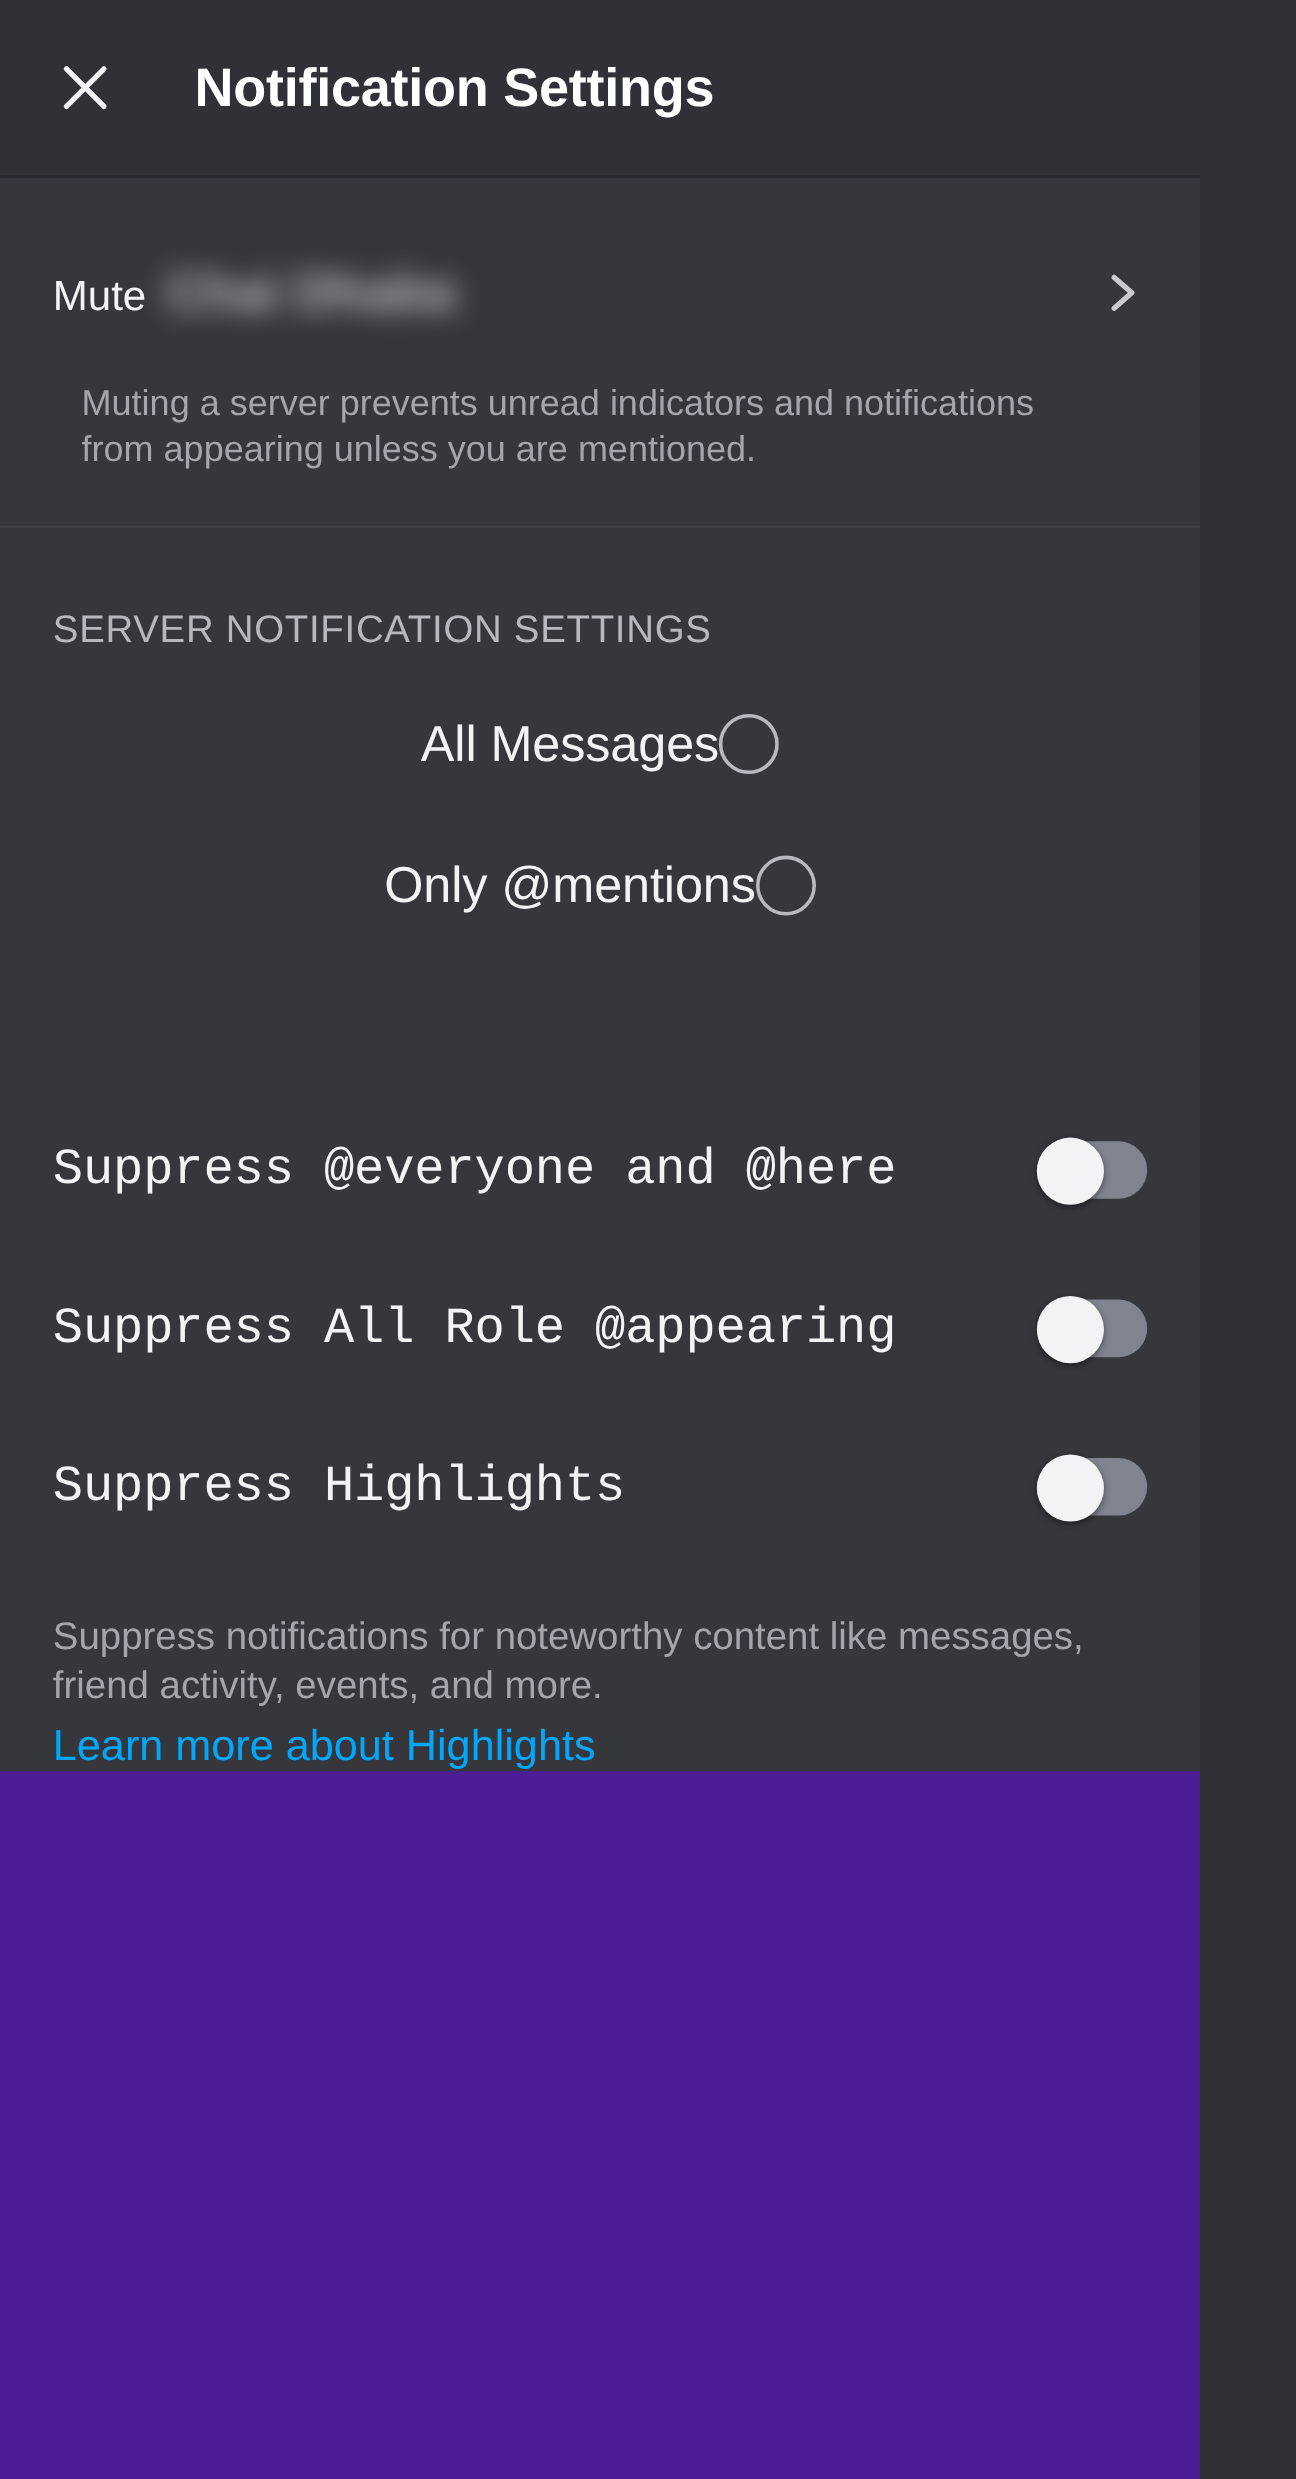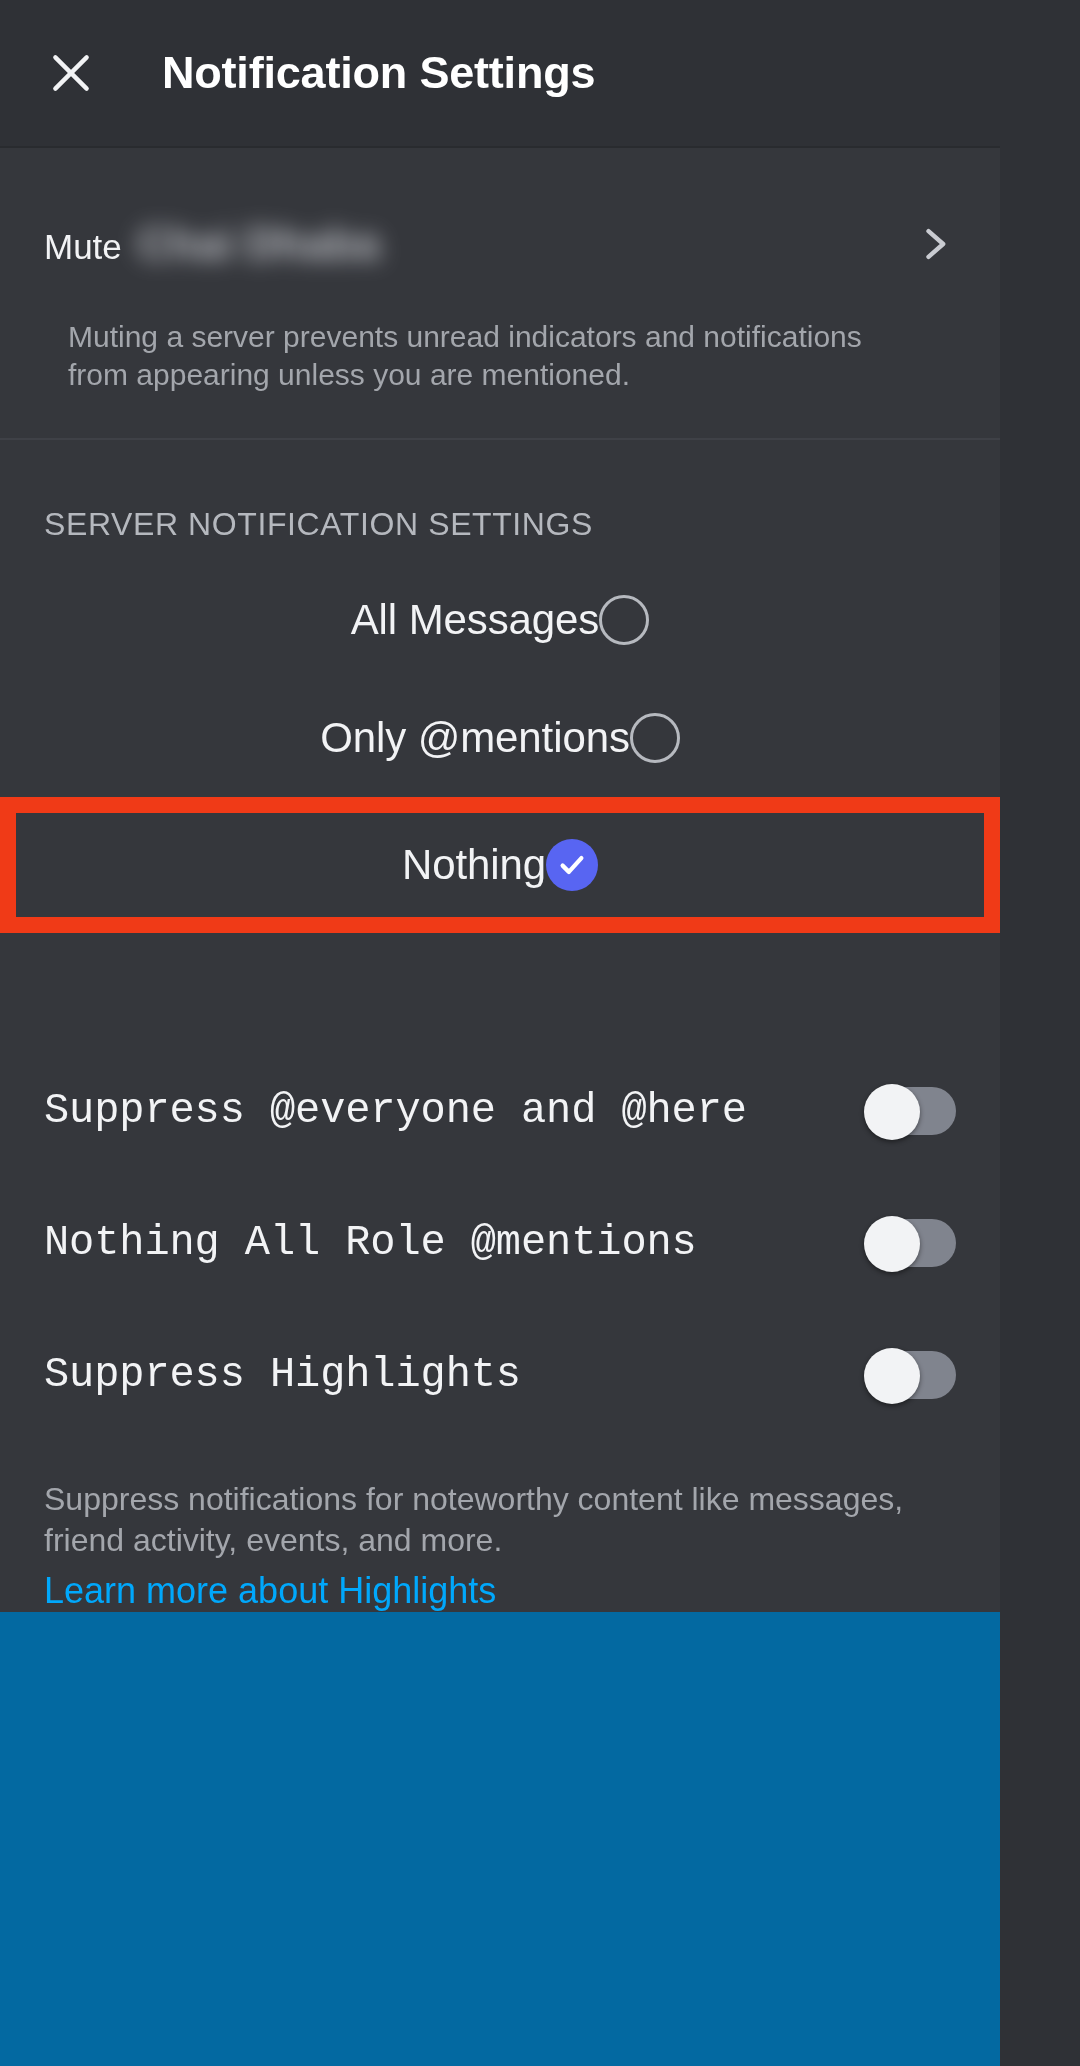--- a/index.html
+++ b/index.html
@@ -9,21 +9,21 @@
     background: #2F3136;
     font-family: "Liberation Sans", sans-serif;
     -webkit-font-smoothing: antialiased;
     overflow: hidden;
   }
 
   .screen {
     position: relative;
     width: 1000px;
     height: 2066px;
-    background: #0369a1;
+    background: #4c1d95;
   }
 
   
   .header {
     position: relative;
     height: 148px;
     background: #2F3136;
     display: flex;
     align-items: center;
     padding-left: 38px;
@@ -240,43 +240,33 @@
     <div class="radio-row">
       <span class="row-label">All Messages</span>
       <span class="radio-outer"></span>
     </div>
 
     <div class="radio-row">
       <span class="row-label">Only @mentions</span>
       <span class="radio-outer"></span>
     </div>
 
-    <div class="annotation-wrap">
-      <div class="radio-row">
-        <span class="row-label">Nothing</span>
-        <span class="radio-checked">
-          <svg width="30" height="30" viewBox="0 0 24 24" fill="none" stroke="#FFFFFF" stroke-width="3.4" stroke-linecap="round" stroke-linejoin="round">
-            <polyline points="4.5 12.5 9.5 17.5 19.5 6.5"></polyline>
-          </svg>
-        </span>
-      </div>
-    </div>
 
     <div class="gap-after-radios"></div>
 
     <div class="toggle-row">
       <span class="row-label">Suppress @everyone and @here</span>
       <span class="toggle">
         <span class="toggle-track"></span>
         <span class="toggle-knob"></span>
       </span>
     </div>
 
     <div class="toggle-row">
-      <span class="row-label">Nothing All Role @mentions</span>
+      <span class="row-label">Suppress All Role @appearing</span>
       <span class="toggle">
         <span class="toggle-track"></span>
         <span class="toggle-knob"></span>
       </span>
     </div>
 
     <div class="toggle-row">
       <span class="row-label">Suppress Highlights</span>
       <span class="toggle">
         <span class="toggle-track"></span>

